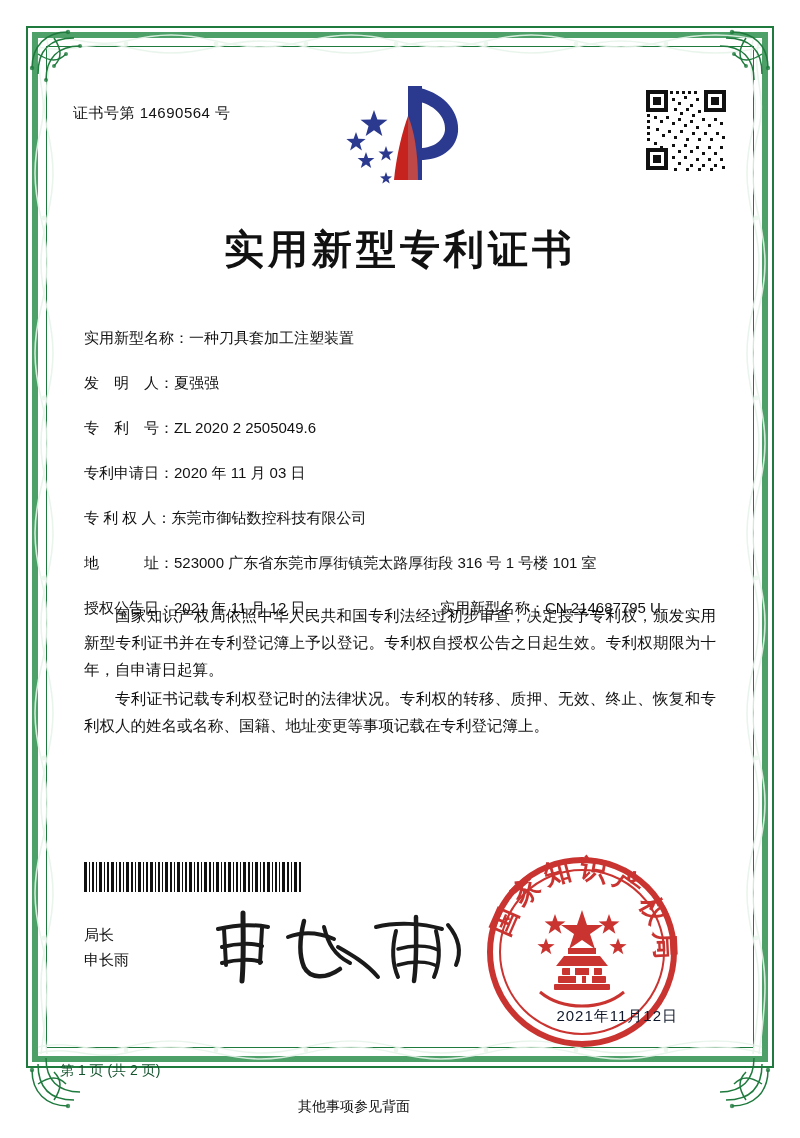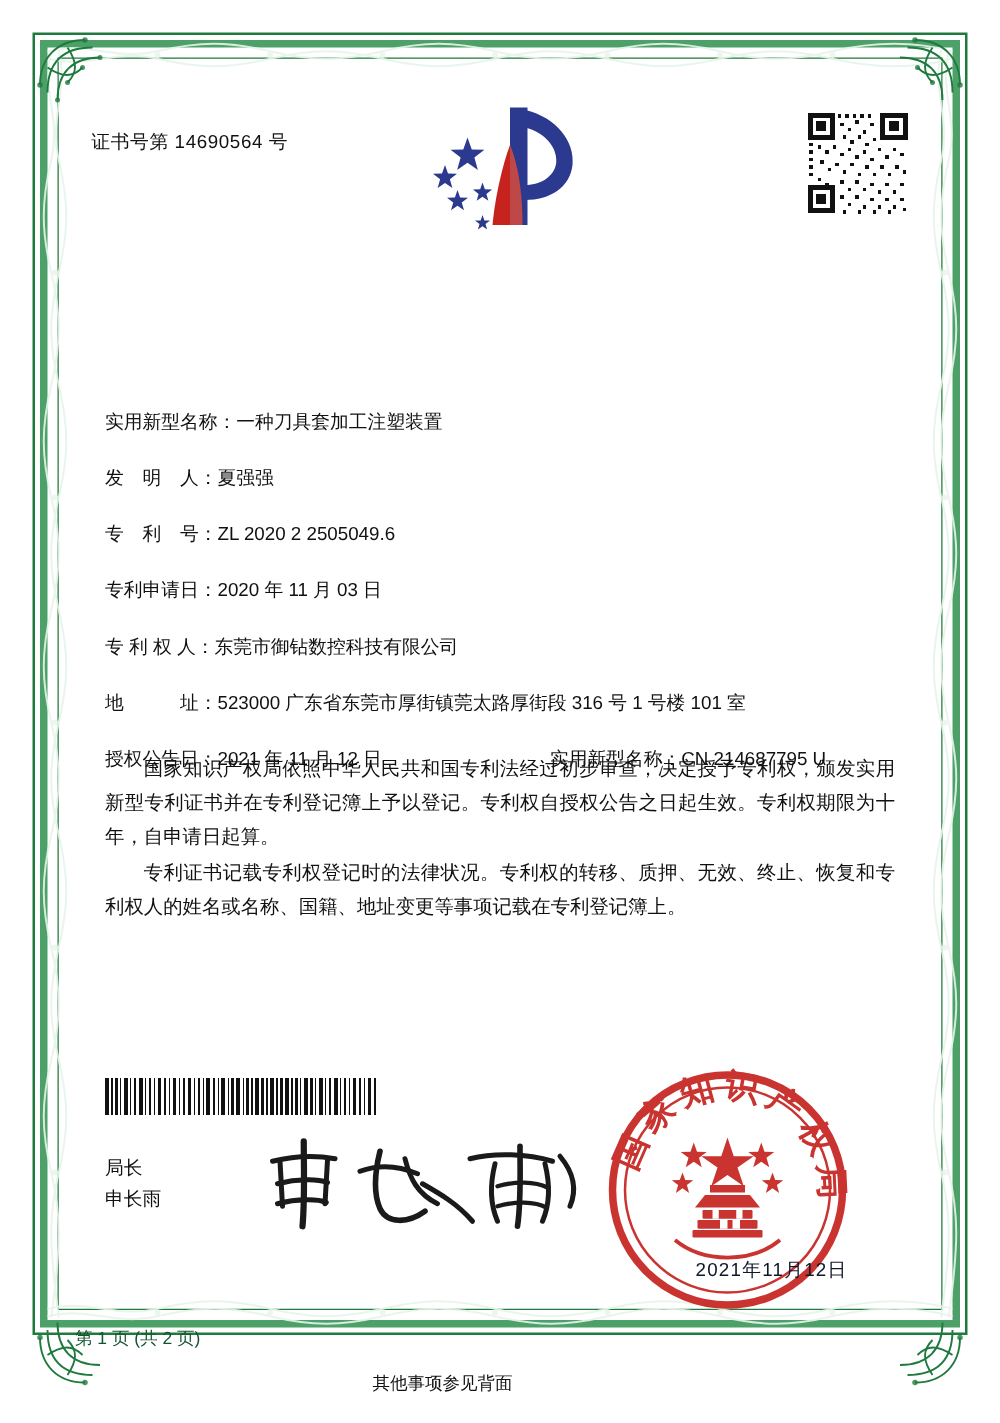--- a/index.html
+++ b/index.html
@@ -434,20 +434,21 @@
             <rect x="76" y="70" width="3" height="3"></rect>
           <rect x="30" y="80" width="3" height="3"></rect>
             <rect x="42" y="80" width="3" height="3"></rect>
             <rect x="54" y="80" width="3" height="3"></rect>
           <rect x="66" y="80" width="3" height="3"></rect>
             <rect x="78" y="78" width="3" height="3"></rect>
         </g>
       </svg>
     </div>
 
+    <div class="main-title">实用新型专利证书</div>
 
     <div class="fields">
       <div class="row">
         <span class="lab">实用新型名称：</span>
         <span class="val">一种刀具套加工注塑装置</span>
       </div>
       <div class="row">
         <span class="lab">发　明　人：</span>
         <span class="val">夏强强</span>
       </div>

